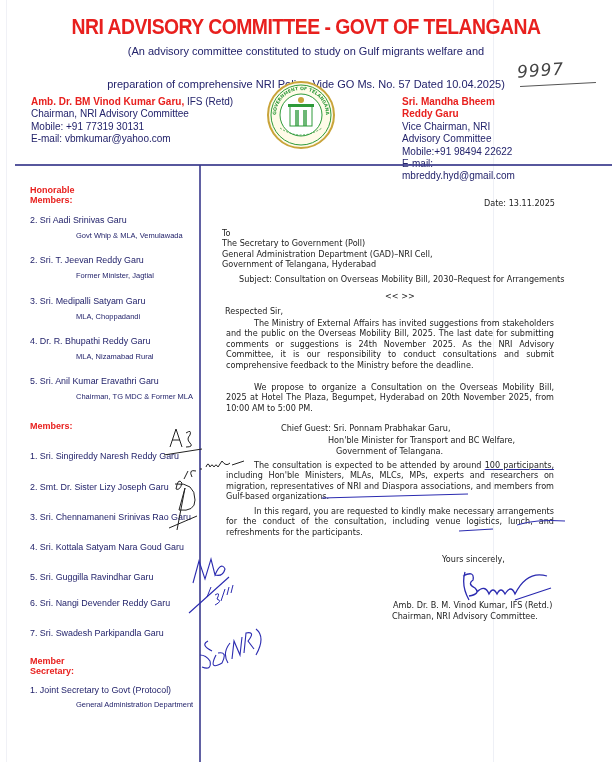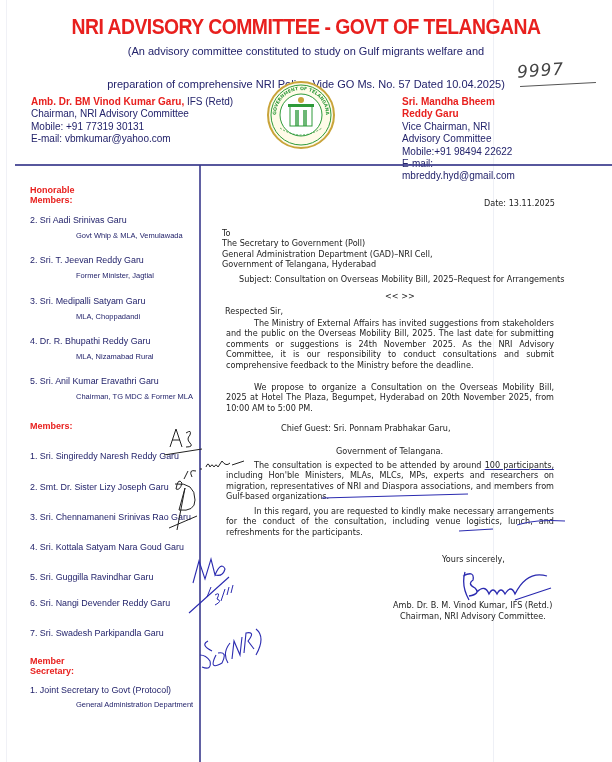--- a/index.html
+++ b/index.html
@@ -122,42 +122,43 @@
     <div class="sec-h" style="top:656px">Member Secretary:</div>
     <div class="mem" style="top:685px">1. Joint Secretary to Govt (Protocol)</div>
     <div class="mem-sub" style="top:700px">General Administration Department</div>
   </div>
 
   <div class="letter" style="left:484px; top:198px;">Date: 13.11.2025</div>
   <div class="letter" style="left:222px; top:228px;">To</div>
   <div class="letter" style="left:222px; top:238px;">The Secretary to Government (Poll)</div>
   <div class="letter" style="left:222px; top:249px;">General Administration Department (GAD)–NRI Cell,</div>
   <div class="letter" style="left:222px; top:259px;">Government of Telangana, Hyderabad</div>
-  <div class="letter" style="left:239px; top:274px;">Subject: Consultation on Overseas Mobility Bill, 2025–Request for Arrangements</div>
+  <div class="letter" style="left:239px; top:274px;">Subject: Consultation on Overseas Mobility Bill, 2030–Request for Arrangements</div>
   <div class="letter" style="left:385px; top:291px;">&lt;&lt; &gt;&gt;</div>
   <div class="letter" style="left:225px; top:306px;">Respected Sir,</div>
 
   <div class="para" style="top:318px;"><span class="indent"></span><span>The Ministry of External Affairs has invited suggestions from stakeholders and the public on the Overseas Mobility Bill, 2025. The last date for submitting comments or suggestions is 24th November 2025. As the NRI Advisory Committee, it is our responsibility to conduct consultations and submit comprehensive feedback to the Ministry before the deadline.</span></div>
   <div class="para" style="top:382px;"><span class="indent"></span><span>We propose to organize a Consultation on the Overseas Mobility Bill, 2025 at Hotel The Plaza, Begumpet, Hyderabad on 20th November 2025, from 10:00 AM to 5:00 PM.</span></div>
 
   <div class="letter" style="left:281px; top:423px;">Chief Guest: Sri. Ponnam Prabhakar Garu,</div>
+  <div class="letter" style="left:328px; top:435px;">Hon'ble Minister for Transport and BC Welfare,</div>
   <div class="letter" style="left:336px; top:446px;">Government of Telangana.</div>
 
   <div class="para" style="top:460px;"><span class="indent"></span><span>The consultation is expected to be attended by around </span><span class="underline-hw">100 participants,</span><span> including Hon'ble Ministers, MLAs, MLCs, MPs, experts and researchers on migration, representatives of NRI and Diaspora associations, and members from Gulf-based organizations.</span></div>
 
   <div class="para" style="top:506px;"><span class="indent"></span><span>In this regard, you are requested to kindly make necessary arrangements for the conduct of the consultation, including venue logistics, lunch, and refreshments for the participants.</span></div>
 
   <div class="letter" style="left:442px; top:554px;">Yours sincerely,</div>
 
   <svg class="sig" viewBox="0 0 100 44">
     <path d="M10 6 Q6 20 14 34 M8 10 Q20 4 18 14 Q12 18 20 22 Q26 28 14 30 M22 26 Q30 18 34 28 Q38 20 42 28 Q46 20 50 28 Q56 18 60 28 Q72 4 92 10 M60 34 L96 22" fill="none" stroke="#2b2bb0" stroke-width="1.3"></path>
   </svg>
 
   <div class="letter" style="left:393px; top:600px;">Amb. Dr. B. M. Vinod Kumar, IFS (Retd.)</div>
-  <div class="letter" style="left:400px; top:611px;">Chairman, NRI Advisory Committee.</div>
+  <div class="letter" style="left:392px; top:611px;">Chairman, NRI Advisory Committee.</div>
 
   <svg class="ann" style="left:150px; top:425px; width:110px; height:90px;" viewBox="0 0 110 90">
     <path d="M20 22 L26 4 L32 22 M22 15 L30 15 M36 8 Q42 4 40 10 Q36 14 40 18 Q44 22 36 22 M14 30 L52 24" fill="none" stroke="#222" stroke-width="1"></path>
     <path d="M26 64 Q28 52 32 58 Q30 66 26 64 M34 54 L38 46 M42 52 Q38 44 46 46 M50 44 L52 44 M56 42 Q58 36 60 42 Q62 38 64 42 Q66 38 68 42 L72 36 Q76 42 80 38 M82 40 L94 36" fill="none" stroke="#222" stroke-width="1"></path>
   </svg>
   <svg class="ann" style="left:165px; top:480px; width:40px; height:60px;" viewBox="0 0 40 60">
     <path d="M10 4 Q30 2 30 20 Q30 32 14 30 L20 8 L12 50 M4 48 L32 36" fill="none" stroke="#222" stroke-width="1"></path>
   </svg>
   <svg class="ann" style="left:185px; top:555px; width:60px; height:75px;" viewBox="0 0 60 75">
     <path d="M8 28 L14 6 L20 24 L26 4 L30 20 Q36 6 40 14 Q38 22 30 20 M4 58 L44 22" fill="none" stroke="#2b2bb0" stroke-width="1.1"></path>

